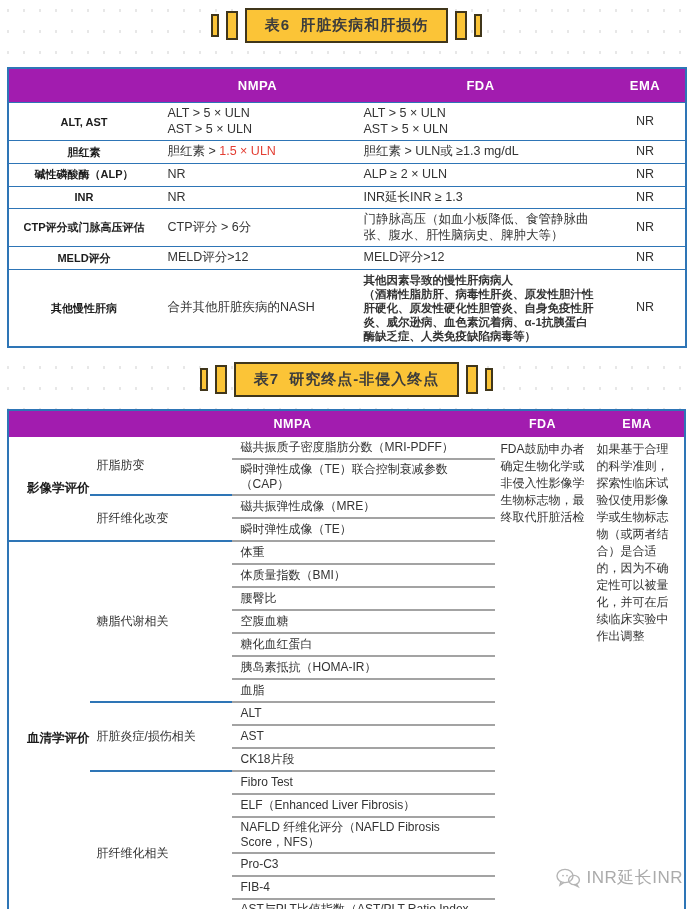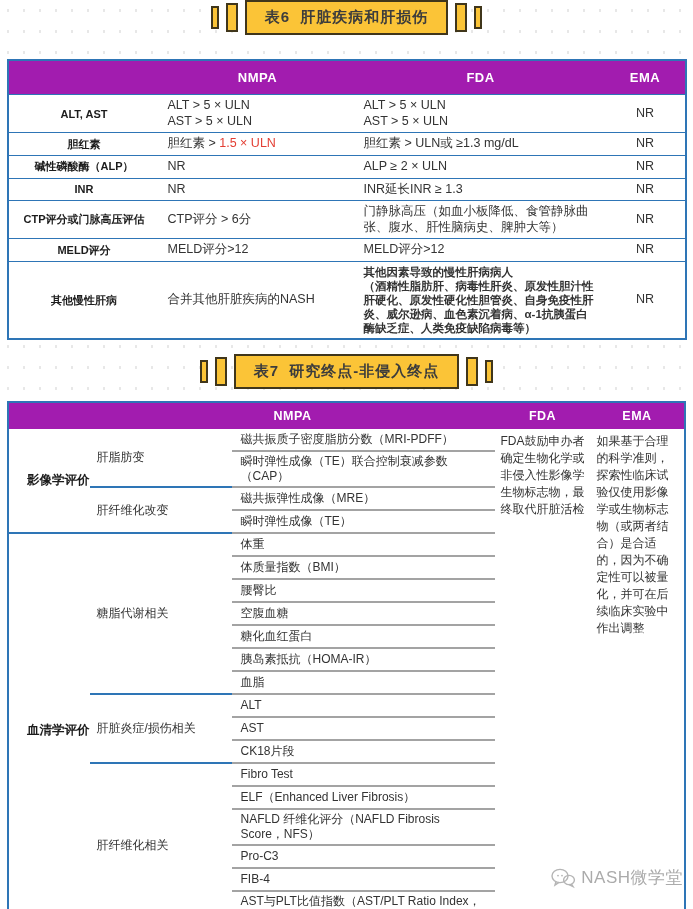--- a/index.html
+++ b/index.html
@@ -4,21 +4,21 @@
 <style>
   html,body { margin:0; padding:0; }
   body { font-family:"Liberation Sans","DejaVu Sans",sans-serif; background:#fff; }
   .page {
     position:relative; width:693px; height:909px; margin:0 auto; overflow:hidden;
     background-color:#ffffff;
     background-image: radial-gradient(circle, #e7e7e7 1.1px, transparent 1.4px);
     background-size:16px 21px;
   }
   
-  .title-row { display:flex; justify-content:center; align-items:center; gap:7px; }
+  .title-row { display:flex; justify-content:center; align-items:center; gap:7px; padding-top:8px; }
   .title-row.second { padding-top:14px; }
   .badge {
     background:#fbc437; border:2px solid #40361b; color:#3c3c3c;
     font-size:15px; font-weight:600; letter-spacing:1px;
     padding:6px 18px; white-space:pre;
   }
   .deco { background:#fbc437; border:2px solid #40361b; }
   .deco.thin  { width:4px;  height:19px; }
   .deco.thick { width:8px;  height:25px; }
   
@@ -229,16 +229,16 @@
 
   <div class="watermark">
     <svg class="wm-icon" viewBox="0 0 26 22" fill="none" xmlns="http://www.w3.org/2000/svg">
       <ellipse cx="10" cy="9" rx="8" ry="6.6" stroke="#b5b5b5" stroke-width="1.4"></ellipse>
       <path d="M6 14.5 L5 18 L9 15.3" stroke="#b5b5b5" stroke-width="1.4" fill="none"></path>
       <ellipse cx="19" cy="13" rx="5.4" ry="4.6" stroke="#b5b5b5" stroke-width="1.4"></ellipse>
       <path d="M21.5 17 L23 19.5 L19 17.5" stroke="#b5b5b5" stroke-width="1.4" fill="none"></path>
       <circle cx="8" cy="8.6" r="0.9" fill="#b5b5b5"></circle>
       <circle cx="12" cy="8.6" r="0.9" fill="#b5b5b5"></circle>
     </svg>
-    <span>NASH微学堂</span>
+    <span>INR延长INR</span>
   </div>
 
 </div>
 
 </body></html>

